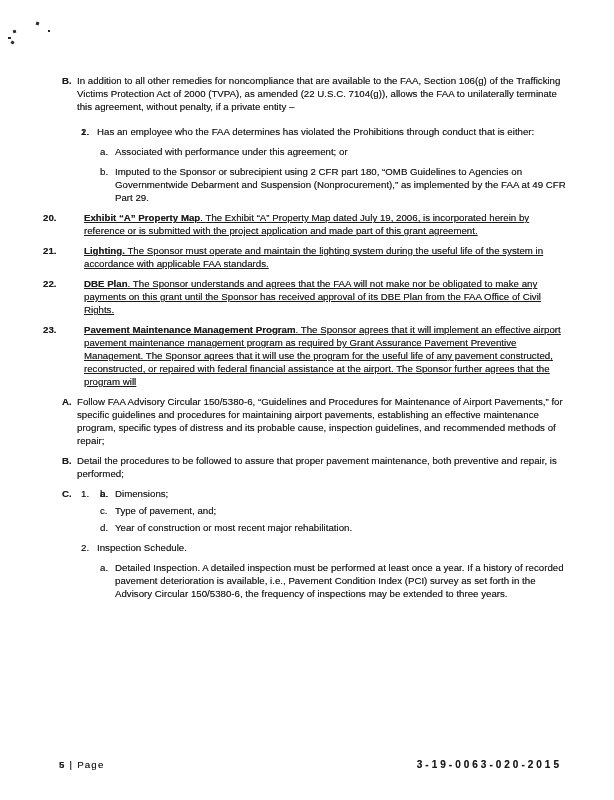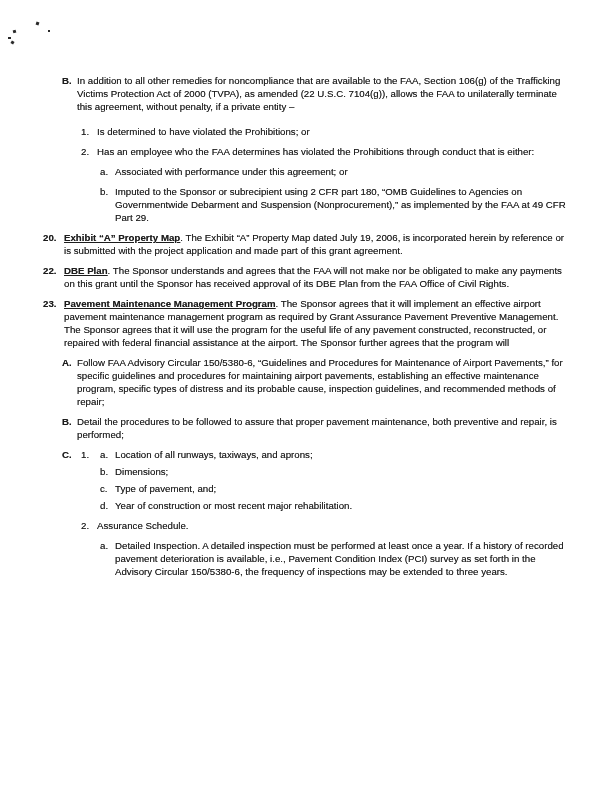--- a/index.html
+++ b/index.html
@@ -12,21 +12,21 @@
     font-size:9.7px;
     line-height:13px;
     color:#1c1c1c;
     text-shadow:0 0 0.5px rgba(0,0,0,0.55);
   }
   .content{position:absolute;top:74px;left:0;right:0;}
   .item{position:relative;margin:0 42px 7px 0;}
   .item.sp-lg{margin-bottom:12px;}
   .item.tight{margin-bottom:4px;}
   .marker{position:absolute;top:0;}
-  .lvl1{padding-left:64px;}  .lvl1 .marker{left:43px;font-weight:700;}
+  .lvl1{padding-left:84px;text-decoration:underline;}  .lvl1 .marker{left:43px;font-weight:700;}
   .lvl2{padding-left:77px;}  .lvl2 .marker{left:62px;font-weight:700;}
   .lvl3{padding-left:97px;}  .lvl3 .marker{left:81px;}
   .lvl4{padding-left:115px;} .lvl4 .marker{left:100px;}
   .hd{font-weight:700;text-decoration:underline;text-align:center;}
   .footer{position:absolute;top:758px;left:0;right:0;height:16px;}
   .footer-left{position:absolute;left:59px;letter-spacing:1.2px;}
   .footer-left .pg-num{font-weight:700;}
   .footer-right{position:absolute;right:52px;font-weight:700;letter-spacing:3px;font-size:10px;}
   .speckle{position:absolute;background:#2a2a2a;}
   .s1{left:36px;top:22px;width:3px;height:3px;transform:rotate(20deg);}
@@ -47,21 +47,20 @@
   <span class="speckle s5"></span>
 
   <div class="content">
     <div class="item lvl2 sp-lg">
       <span class="marker">B.</span>
       <span class="body"><span class="txt">In addition to all other remedies for noncompliance that are available to the FAA, Section 106(g) of the Trafficking Victims Protection Act of 2000 (TVPA), as amended (22 U.S.C. 7104(g)), allows the FAA to unilaterally terminate this agreement, without penalty, if a private entity –</span></span>
     </div>
 
     <div class="item lvl3">
       <span class="marker">1.</span>
-      <span class="body"><span class="txt">Is determined to have violated the Prohibitions; or</span></span>
     </div>
 
     <div class="item lvl3">
       <span class="marker">2.</span>
       <span class="body"><span class="txt">Has an employee who the FAA determines has violated the Prohibitions through conduct that is either:</span></span>
     </div>
 
     <div class="item lvl4">
       <span class="marker">a.</span>
       <span class="body"><span class="txt">Associated with performance under this agreement; or</span></span>
@@ -70,20 +69,24 @@
     <div class="item lvl4">
       <span class="marker">b.</span>
       <span class="body"><span class="txt">Imputed to the Sponsor or subrecipient using 2 CFR part 180, “OMB Guidelines to Agencies on Governmentwide Debarment and Suspension (Nonprocurement),” as implemented by the FAA at 49 CFR Part 29.</span></span>
     </div>
 
     <div class="item lvl1">
       <span class="marker">20.</span>
       <span class="body"><span class="hd">Exhibit “A” Property Map</span><span class="post">. </span><span class="txt">The Exhibit “A” Property Map dated July 19, 2006, is incorporated herein by reference or is submitted with the project application and made part of this grant agreement.</span></span>
     </div>
 
+    <div class="item lvl1">
+      <span class="marker">21.</span>
+      <span class="body"><span class="hd">Lighting.</span><span class="post"> </span><span class="txt">The Sponsor must operate and maintain the lighting system during the useful life of the system in accordance with applicable FAA standards.</span></span>
+    </div>
 
     <div class="item lvl1">
       <span class="marker">22.</span>
       <span class="body"><span class="hd">DBE Plan</span><span class="post">. </span><span class="txt">The Sponsor understands and agrees that the FAA will not make nor be obligated to make any payments on this grant until the Sponsor has received approval of its DBE Plan from the FAA Office of Civil Rights.</span></span>
     </div>
 
     <div class="item lvl1">
       <span class="marker">23.</span>
       <span class="body"><span class="hd">Pavement Maintenance Management Program</span><span class="post">. </span><span class="txt">The Sponsor agrees that it will implement an effective airport pavement maintenance management program as required by Grant Assurance Pavement Preventive Management. The Sponsor agrees that it will use the program for the useful life of any pavement constructed, reconstructed, or repaired with federal financial assistance at the airport. The Sponsor further agrees that the program will</span></span>
     </div>
@@ -101,43 +104,46 @@
     <div class="item lvl2">
       <span class="marker">C.</span>
     </div>
 
     <div class="item lvl3">
       <span class="marker">1.</span>
     </div>
 
     <div class="item lvl4 tight">
       <span class="marker">a.</span>
-      <span class="body"><span class="txt">Location of all runways, taxiways, and aprons;</span></span>
     </div>
 
     <div class="item lvl4 tight">
       <span class="marker">b.</span>
       <span class="body"><span class="txt">Dimensions;</span></span>
     </div>
 
     <div class="item lvl4 tight">
       <span class="marker">c.</span>
       <span class="body"><span class="txt">Type of pavement, and;</span></span>
     </div>
 
     <div class="item lvl4">
       <span class="marker">d.</span>
       <span class="body"><span class="txt">Year of construction or most recent major rehabilitation.</span></span>
     </div>
 
     <div class="item lvl3">
       <span class="marker">2.</span>
-      <span class="body"><span class="txt">Assurance Schedule.</span></span>
+      <span class="body"><span class="txt">Inspection Schedule.</span></span>
     </div>
 
     <div class="item lvl4">
       <span class="marker">a.</span>
       <span class="body"><span class="txt">Detailed Inspection. A detailed inspection must be performed at least once a year. If a history of recorded pavement deterioration is available, i.e., Pavement Condition Index (PCI) survey as set forth in the Advisory Circular 150/5380-6, the frequency of inspections may be extended to three years.</span></span>
     </div>
   </div>
 
+  <div class="footer">
+    <span class="footer-left"><span class="pg-num">5</span> <span>|</span> <span>Page</span></span>
+    <span class="footer-right">3-19-0063-020-2015</span>
+  </div>
 
 </div>
 
 </body></html>

